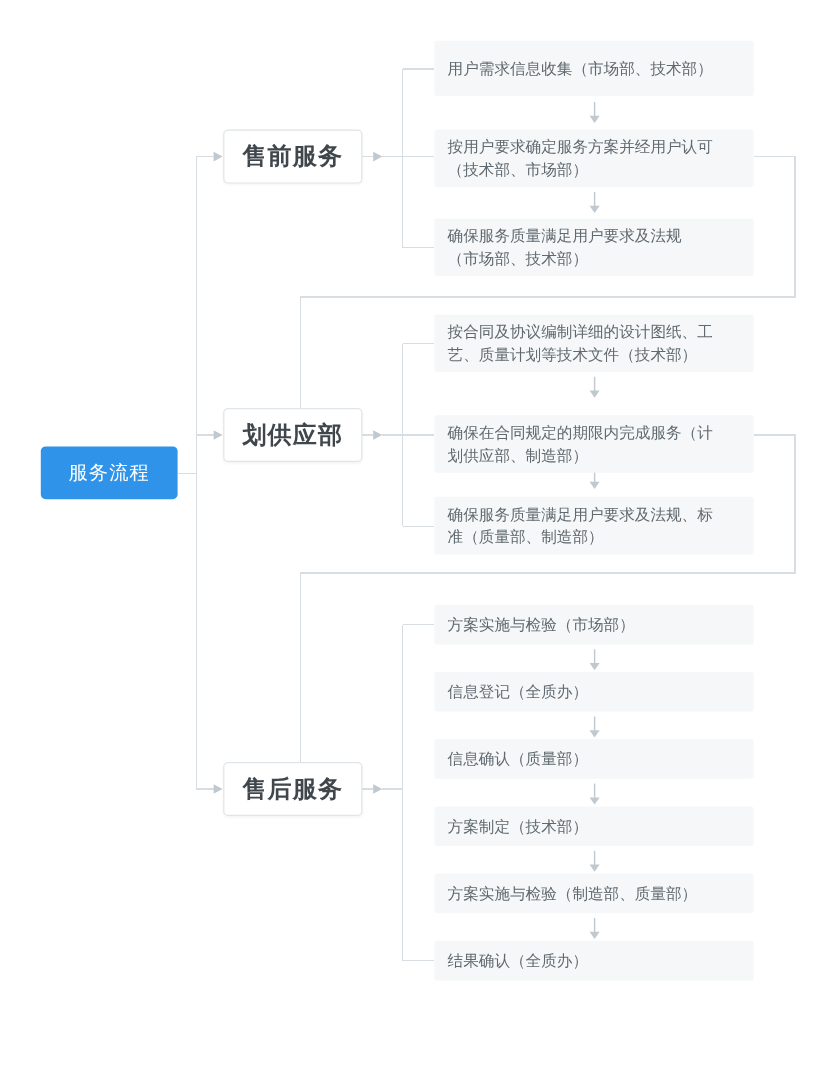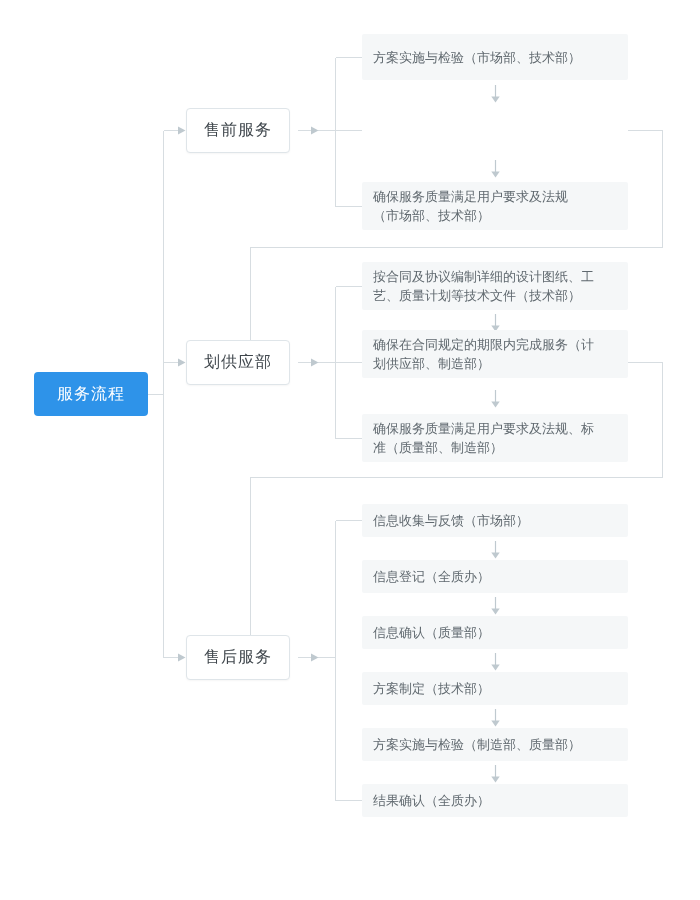--- a/index.html
+++ b/index.html
@@ -11,23 +11,23 @@
   .cl{stroke:var(--line-color,#d7dde1);stroke-width:1;fill:none;shape-rendering:crispEdges;}
   .fl{fill:var(--arrow-color,#bfc9cf);stroke:none;}
   .st{stroke:var(--arrow-color,#bfc9cf);stroke-width:1.2;fill:none;}
   .node{position:absolute;box-sizing:border-box;display:flex;align-items:center;}
   .root{
     left:34px;top:372px;width:114px;height:44px;justify-content:center;
     background:var(--root-bg,#2e93e9);color:var(--root-text,#ffffff);
     font-size:16px;border-radius:4px;letter-spacing:1px;
   }
   .cat{
-    left:186px;width:104px;height:45px;justify-content:center;
+    left:186px;width:116px;height:45px;justify-content:center;
     background:var(--category-bg,#ffffff);border:1px solid var(--category-border,#dfe5e9);
-    border-radius:4px;color:var(--category-text,#3f464c);font-size:16px;font-weight:400;
+    border-radius:4px;color:var(--category-text,#3f464c);font-size:20px;font-weight:700;
     box-shadow:0 1px 2px rgba(0,0,0,.04);letter-spacing:1px;
   }
   .step{
     left:362px;width:266px;
     background:var(--step-bg,#f5f7f8);color:var(--step-text,#60696f);
     font-size:13px;line-height:19px;padding:0 11px;border-radius:2px;
     white-space:pre-line;
   }
   .h46{height:46px}
   .h48{height:48px}
@@ -78,31 +78,33 @@
     <use href="#arrD" x="495.5" y="709"></use>
     <use href="#arrD" x="495.5" y="765"></use>
   </svg>
 
   <div class="node root">服务流程</div>
 
   <div class="node cat" style="top:108px">售前服务</div>
   <div class="node cat" style="top:340px">划供应部</div>
   <div class="node cat" style="top:635px">售后服务</div>
 
-  <div class="node step h46" style="top:34px">方案实施与检验（市场部、技术部）</div>
+  <div class="node step h46" style="top:34px">用户需求信息收集（市场部、技术部）</div>
+  <div class="node step h48" style="top:108px">按用户要求确定服务方案并经用户认可
+（技术部、市场部）</div>
   <div class="node step h48" style="top:182px">确保服务质量满足用户要求及法规
 （市场部、技术部）</div>
 
   <div class="node step h48" style="top:262px">按合同及协议编制详细的设计图纸、工
 艺、质量计划等技术文件（技术部）</div>
-  <div class="node step h48" style="top:330px">确保在合同规定的期限内完成服务（计
+  <div class="node step h48" style="top:346px">确保在合同规定的期限内完成服务（计
 划供应部、制造部）</div>
   <div class="node step h48" style="top:414px">确保服务质量满足用户要求及法规、标
 准（质量部、制造部）</div>
 
-  <div class="node step h33" style="top:504px">信息收集与反馈（市场部）</div>
+  <div class="node step h33" style="top:504px">方案实施与检验（市场部）</div>
   <div class="node step h33" style="top:560px">信息登记（全质办）</div>
   <div class="node step h33" style="top:616px">信息确认（质量部）</div>
   <div class="node step h33" style="top:672px">方案制定（技术部）</div>
   <div class="node step h33" style="top:728px">方案实施与检验（制造部、质量部）</div>
   <div class="node step h33" style="top:784px">结果确认（全质办）</div>
 
 </div>
 
 </body></html>

